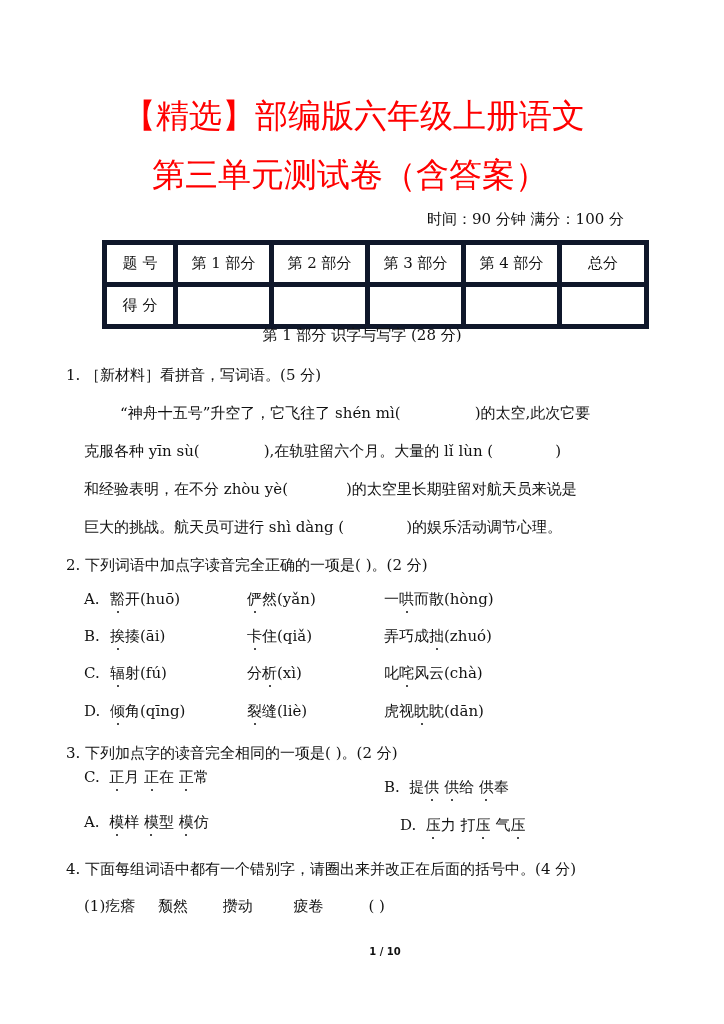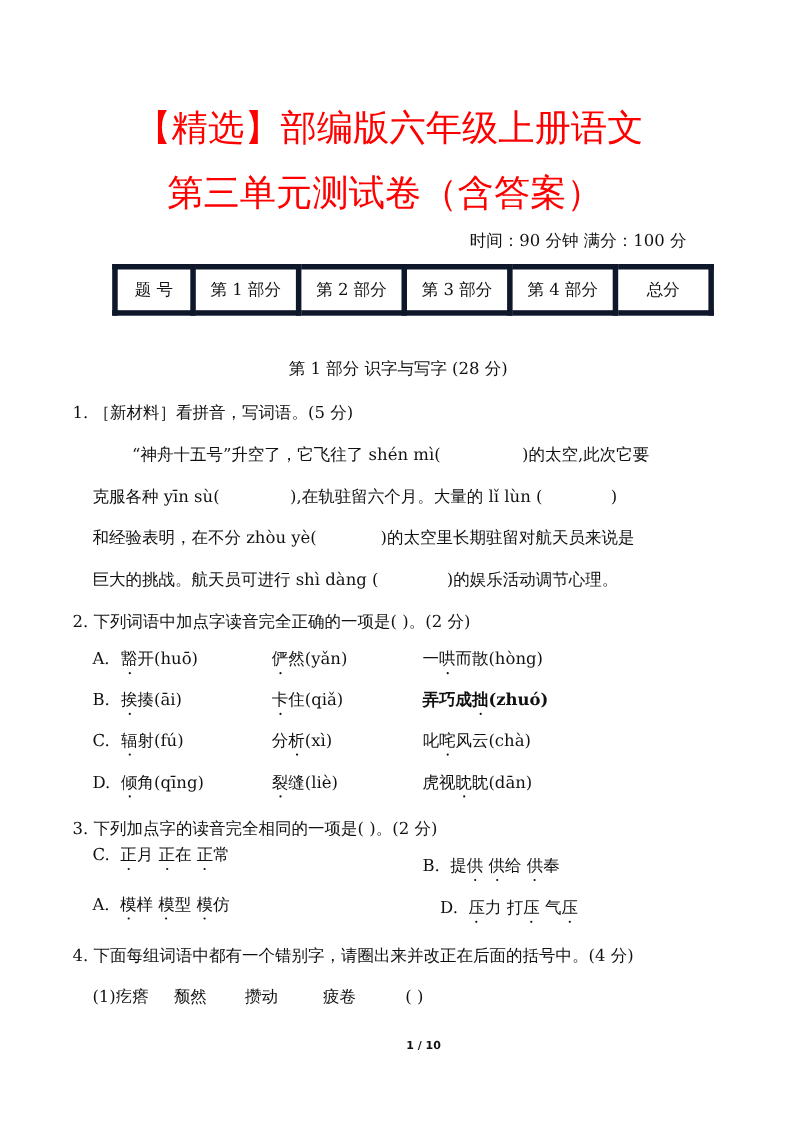--- a/index.html
+++ b/index.html
@@ -50,20 +50,28 @@
 <table class="score">
   <tbody>
       <tr>
     <td style="width:66px">题 号</td>
     <td style="width:91px">第 1 部分</td>
     <td style="width:91px">第 2 部分</td>
     <td style="width:91px">第 3 部分</td>
     <td style="width:91px">第 4 部分</td>
     <td style="width:82px">总分</td>
   </tr>
+  <tr>
+    <td>得 分</td>
+    <td></td>
+    <td></td>
+    <td></td>
+    <td></td>
+    <td></td>
+  </tr>
 </tbody>
   </table>
 
 <div class="abs sec-title">第 1 部分  识字与写字  (28 分)</div>
 
 <div class="abs q" style="left:66px; top:366px;">1. ［新材料］看拼音，写词语。(5 分)</div>
 <div class="abs line" style="left:120px; top:404px;">
   <span>“神舟十五号”升空了，它飞往了 shén mì(</span><span class="blank" style="width:74px"></span><span>)的太空,此次它要</span>
 </div>
 <div class="abs line" style="left:84px; top:442px;">
@@ -79,21 +87,21 @@
 <div class="abs q" style="left:66px; top:556px;">2.  下列词语中加点字读音完全正确的一项是(      )。(2 分)</div>
 
 <div class="abs line" style="left:84px; top:590px;">A.</div>
 <div class="abs line" style="left:110px; top:590px;"><span class="dot">豁</span><span>开(huō)</span></div>
 <div class="abs line" style="left:247px; top:590px;"><span class="dot">俨</span><span>然(yǎn)</span></div>
 <div class="abs line" style="left:384px; top:590px;"><span>一</span><span class="dot">哄</span><span>而散(hòng)</span></div>
 
 <div class="abs line" style="left:84px; top:627px;">B.</div>
 <div class="abs line" style="left:110px; top:627px;"><span class="dot">挨</span><span>揍(āi)</span></div>
 <div class="abs line" style="left:247px; top:627px;"><span class="dot">卡</span><span>住(qiǎ)</span></div>
-<div class="abs line" style="left:384px; top:627px;font-weight:bold;"><span>弄巧成</span><span class="dot">拙</span><span>(zhuó)</span></div>
+<div class="abs line" style="left:384px; top:627px;"><span>弄巧成</span><span class="dot">拙</span><span>(zhuó)</span></div>
 
 <div class="abs line" style="left:84px; top:664px;">C.</div>
 <div class="abs line" style="left:110px; top:664px;"><span class="dot">辐</span><span>射(fú)</span></div>
 <div class="abs line" style="left:247px; top:664px;"><span>分</span><span class="dot">析</span><span>(xì)</span></div>
 <div class="abs line" style="left:384px; top:664px;"><span>叱</span><span class="dot">咤</span><span>风云(chà)</span></div>
 
 <div class="abs line" style="left:84px; top:702px;">D.</div>
 <div class="abs line" style="left:110px; top:702px;"><span class="dot">倾</span><span>角(qīng)</span></div>
 <div class="abs line" style="left:247px; top:702px;"><span class="dot">裂</span><span>缝(liè)</span></div>
 <div class="abs line" style="left:384px; top:702px;"><span>虎视</span><span class="dot">眈</span><span>眈(dān)</span></div>

